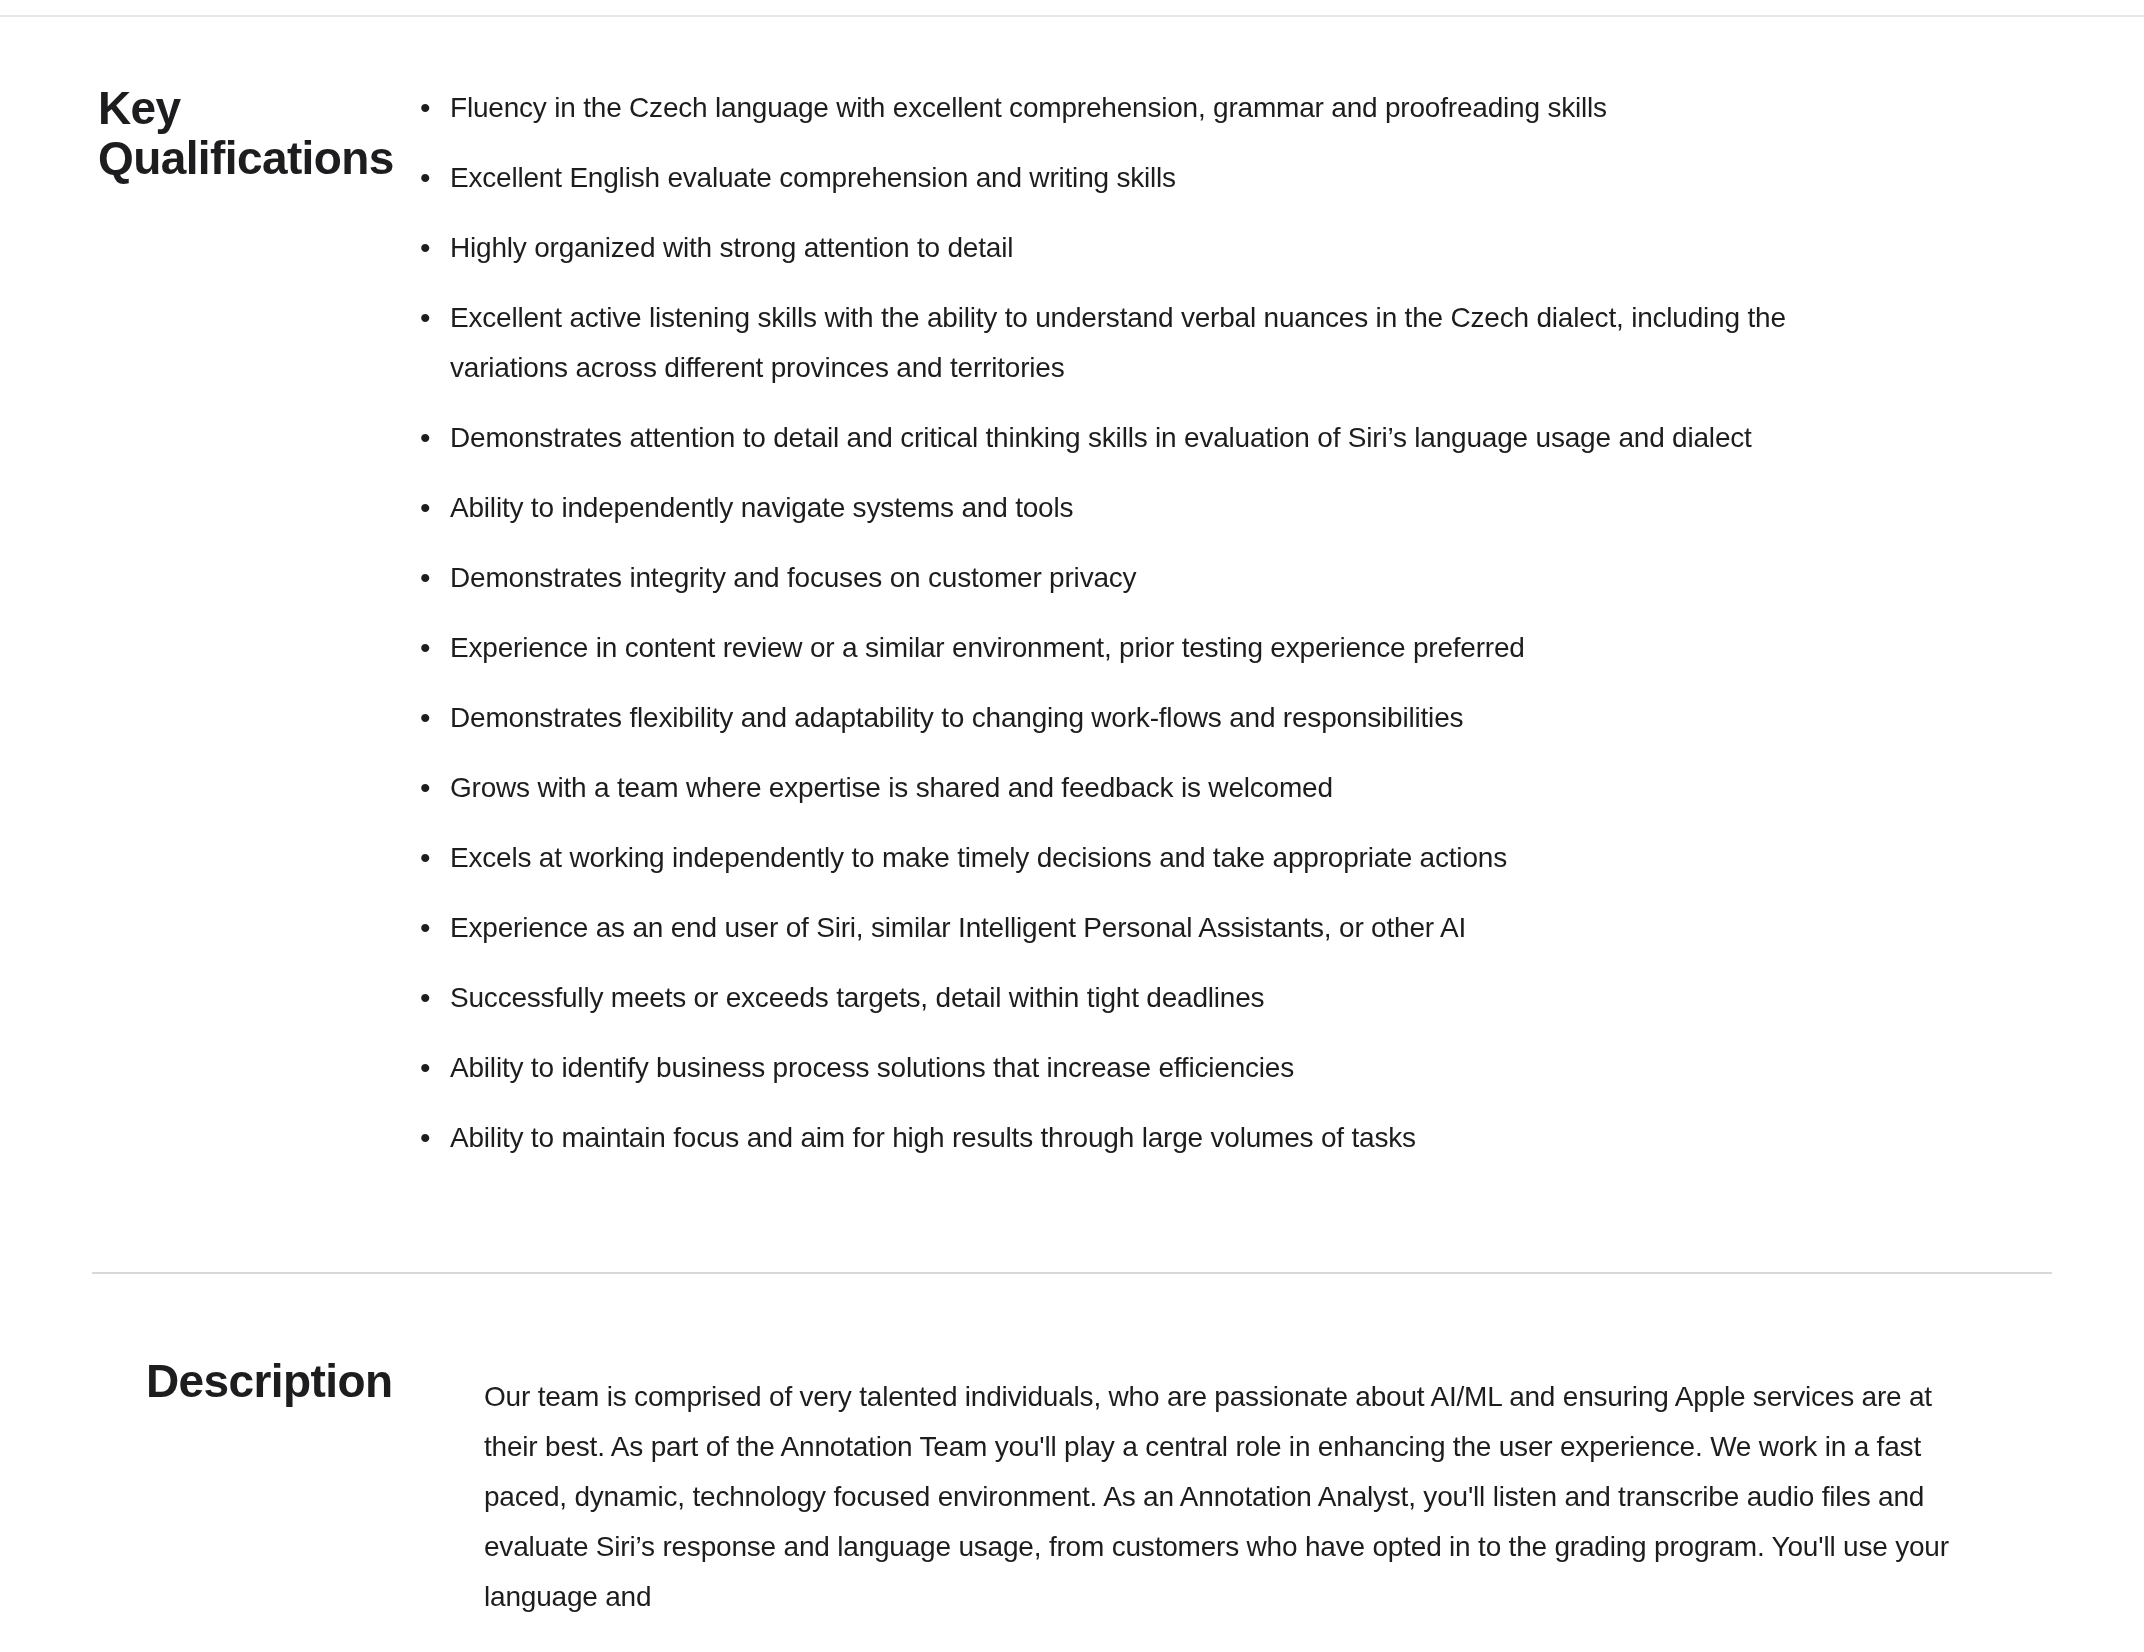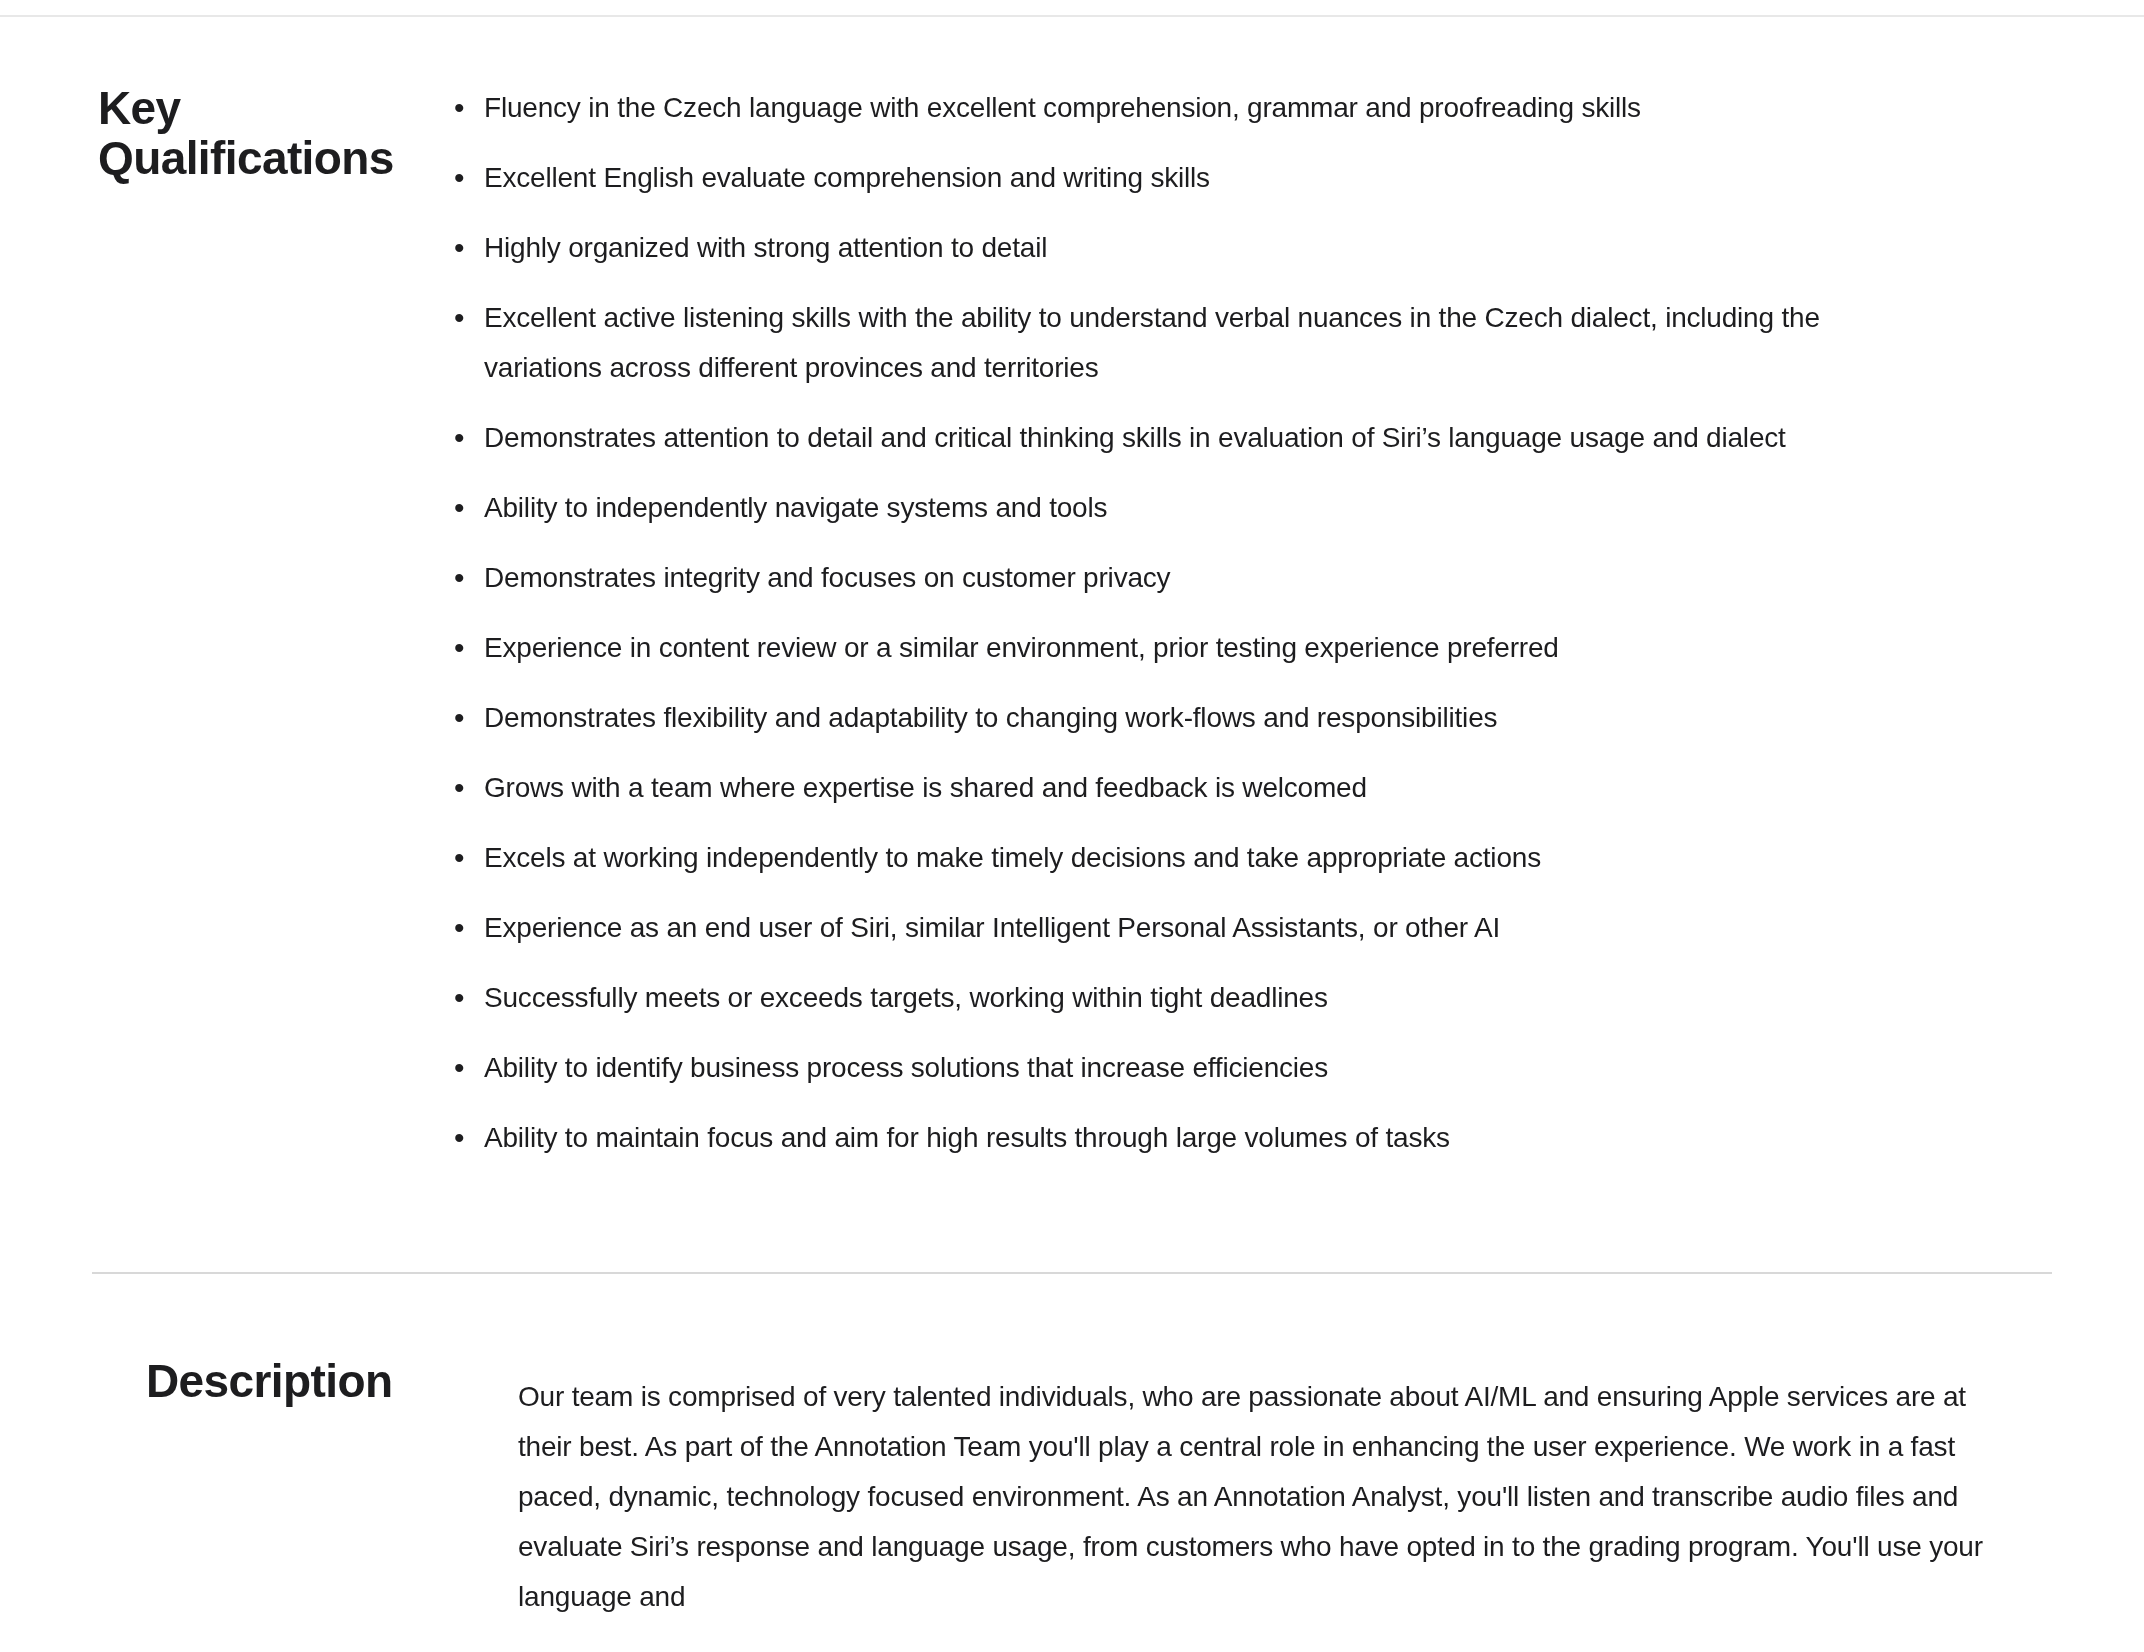--- a/index.html
+++ b/index.html
@@ -16,21 +16,20 @@
   }
   .top-hairline {
     margin-top: 15px;
     height: 2px;
     width: 100%;
     background: #e8e8e8;
   }
   .section {
     display: flex;
     align-items: flex-start;
-    gap: 34px;
   }
   .kq-section {
     margin-top: 66px;
   }
   .section-title {
     flex: 0 0 420px;
     box-sizing: border-box;
     margin: 0;
     padding-left: 98px;
     font-size: 46px;
@@ -131,21 +130,21 @@
     <li class="kq-item">
       <span class="dot">•</span>
       <span class="li-text">Excels at working independently to make timely decisions and take appropriate actions</span>
     </li>
     <li class="kq-item">
       <span class="dot">•</span>
       <span class="li-text">Experience as an end user of Siri, similar Intelligent Personal Assistants, or other AI</span>
     </li>
     <li class="kq-item">
       <span class="dot">•</span>
-      <span class="li-text">Successfully meets or exceeds targets, working within tight deadlines</span>
+      <span class="li-text">Successfully meets or exceeds targets, detail within tight deadlines</span>
     </li>
     <li class="kq-item">
       <span class="dot">•</span>
       <span class="li-text">Ability to identify business process solutions that increase efficiencies</span>
     </li>
     <li class="kq-item">
       <span class="dot">•</span>
       <span class="li-text">Ability to maintain focus and aim for high results through large volumes of tasks</span>
     </li>
   </ul>

